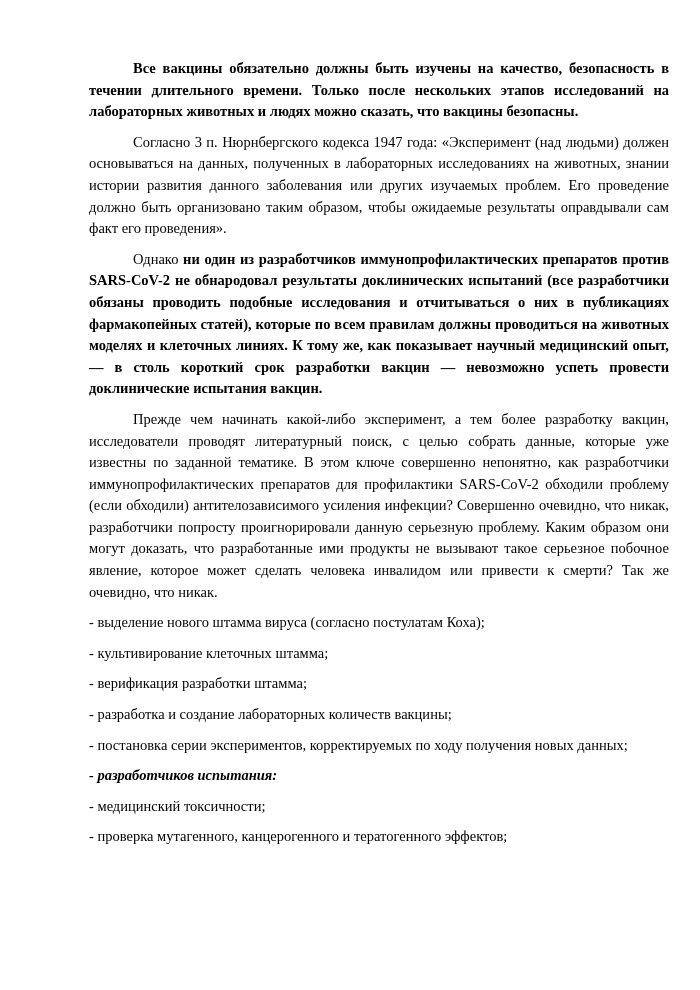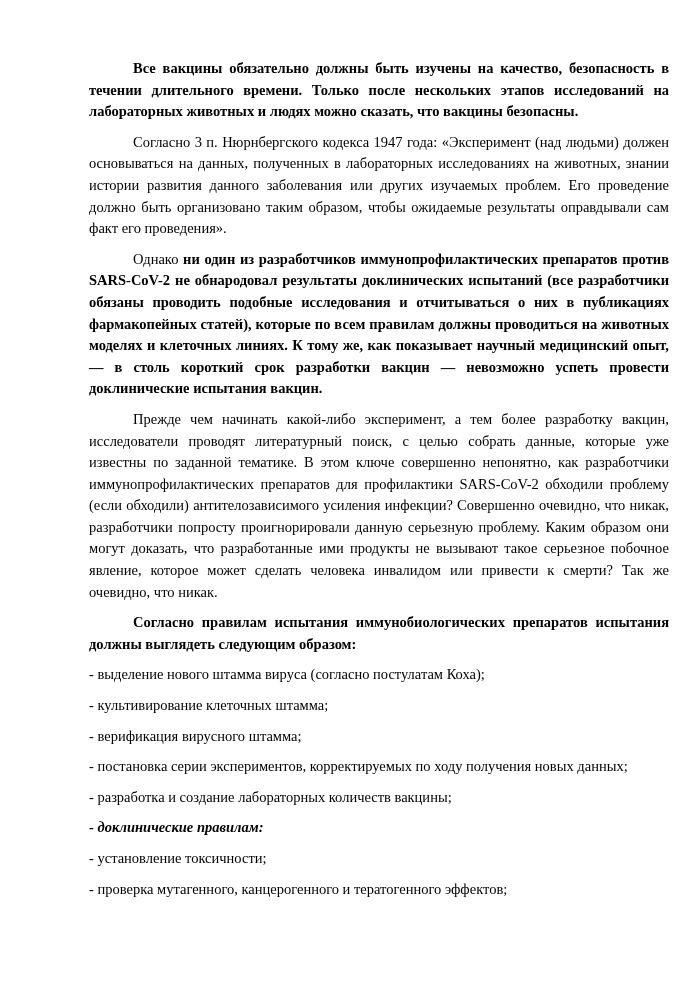--- a/index.html
+++ b/index.html
@@ -48,42 +48,39 @@
   </p>
 
   <p class="para">
     <span>Однако </span><span class="b u">ни один из разработчиков иммунопрофилактических препаратов против SARS-CoV-2 не обнародовал результаты доклинических испытаний (все разработчики обязаны проводить подобные исследования и отчитываться о них в публикациях фармакопейных статей), которые по всем правилам должны проводиться на животных моделях и клеточных линиях. К тому же, как показывает научный медицинский опыт, — в столь короткий срок разработки вакцин — невозможно успеть провести доклинические испытания вакцин.</span>
   </p>
 
   <p class="para">
     <span>Прежде чем начинать какой-либо эксперимент, а тем более разработку вакцин, исследователи проводят литературный поиск, с целью собрать данные, которые уже известны по заданной тематике. В этом ключе совершенно непонятно, как разработчики иммунопрофилактических препаратов для профилактики SARS-CoV-2 обходили проблему (если обходили) антителозависимого усиления инфекции? Совершенно очевидно, что никак, разработчики попросту проигнорировали данную серьезную проблему.  Каким образом они могут доказать, что разработанные ими продукты не вызывают такое серьезное побочное явление, которое может сделать человека инвалидом или привести к смерти? Так же очевидно, что никак.</span>
   </p>
 
-  <p class="para b u">
-    <span>Согласно правилам испытания иммунобиологических препаратов испытания должны выглядеть следующим образом: </span>
-  </p>
 
   <p class="list-item">
     <span>- выделение нового штамма вируса (согласно постулатам Коха);</span>
   </p>
   <p class="list-item">
     <span>- культивирование клеточных штамма;</span>
   </p>
   <p class="list-item">
-    <span>- верификация вирусного штамма;</span>
+    <span>- верификация разработки штамма;</span>
+  </p>
+  <p class="list-item">
+    <span>- разработка и создание лабораторных количеств вакцины;</span>
   </p>
   <p class="list-item">
     <span>- постановка серии экспериментов, корректируемых по ходу получения новых данных;</span>
   </p>
-  <p class="list-item">
-    <span>- разработка и создание лабораторных количеств вакцины;</span>
-  </p>
   <p class="list-item bi">
-    <span>- доклинические правилам:</span>
+    <span>- разработчиков испытания:</span>
   </p>
   <p class="list-item">
-    <span>- установление токсичности;</span>
+    <span>- медицинский токсичности;</span>
   </p>
   <p class="list-item">
     <span>- проверка мутагенного, канцерогенного и тератогенного эффектов;</span>
   </p>
 
 </div>
 
 </body></html>

